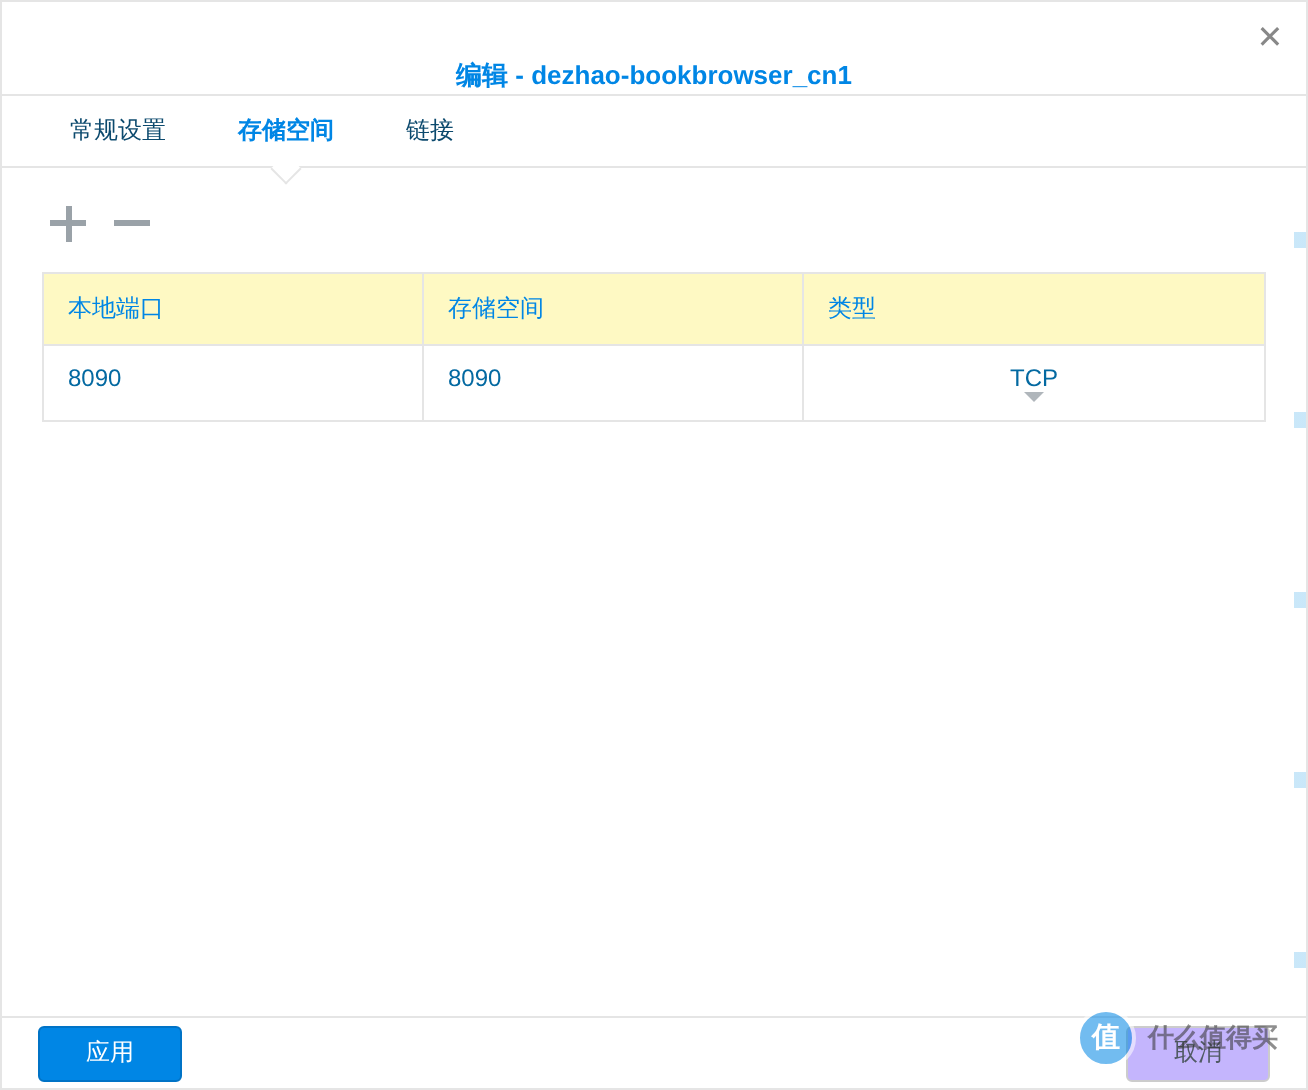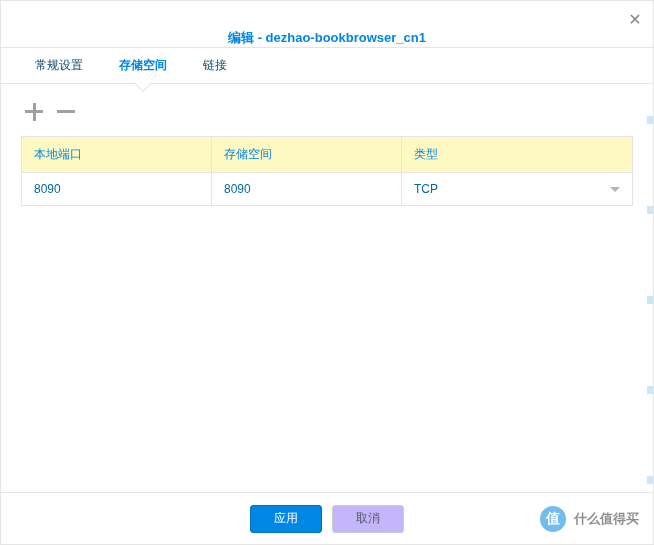--- a/index.html
+++ b/index.html
@@ -114,37 +114,38 @@
   .th:last-child, .td:last-child { border-right: none; }
   .th {
     color: #0086e5;
     background: #fef9c3;
   }
   .td { color: #0369a1; }
   .td.type-cell {
     display: flex;
     justify-content: space-between;
     align-items: center;
+    flex-direction: column;
   }
   .chevron {
     width: 0; height: 0;
     border-left: 5px solid transparent;
     border-right: 5px solid transparent;
     border-top: 5px solid #b0b6bb;
   }
   .footer {
     position: absolute;
     bottom: 0;
     left: 0;
     right: 0;
-    height: 52px;
+    height: 36px;
     border-top: 1px solid #e5e5e5;
     display: flex;
     align-items: center;
-    justify-content: center;
+    justify-content: space-between;
     padding: 0 18px;
     gap: 10px;
   }
   .btn {
     min-width: 72px;
     height: 28px;
     border-radius: 3px;
     border: 1px solid #ccc;
     background: #c4b5fd;
     color: #505a64;

